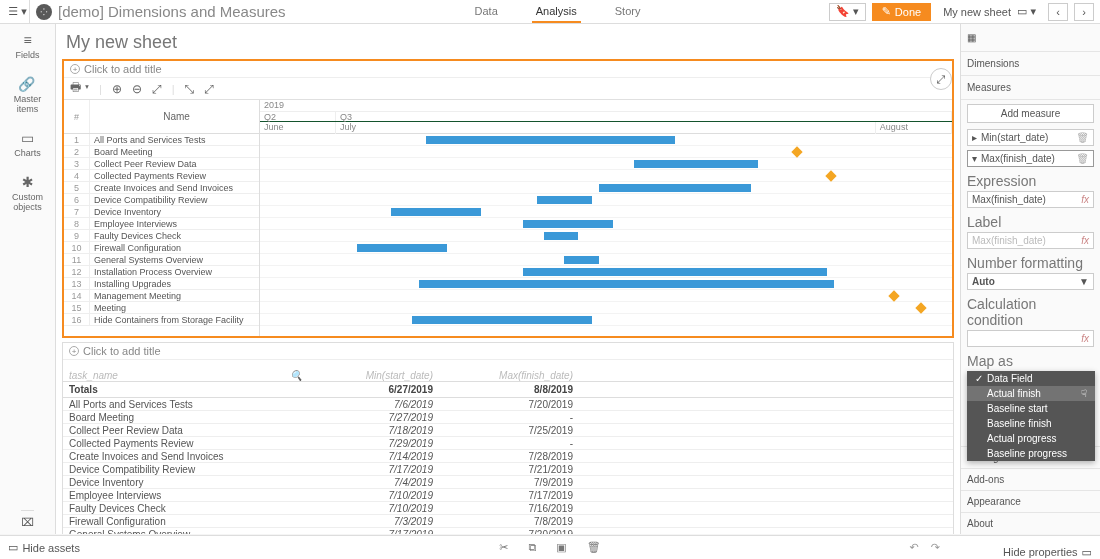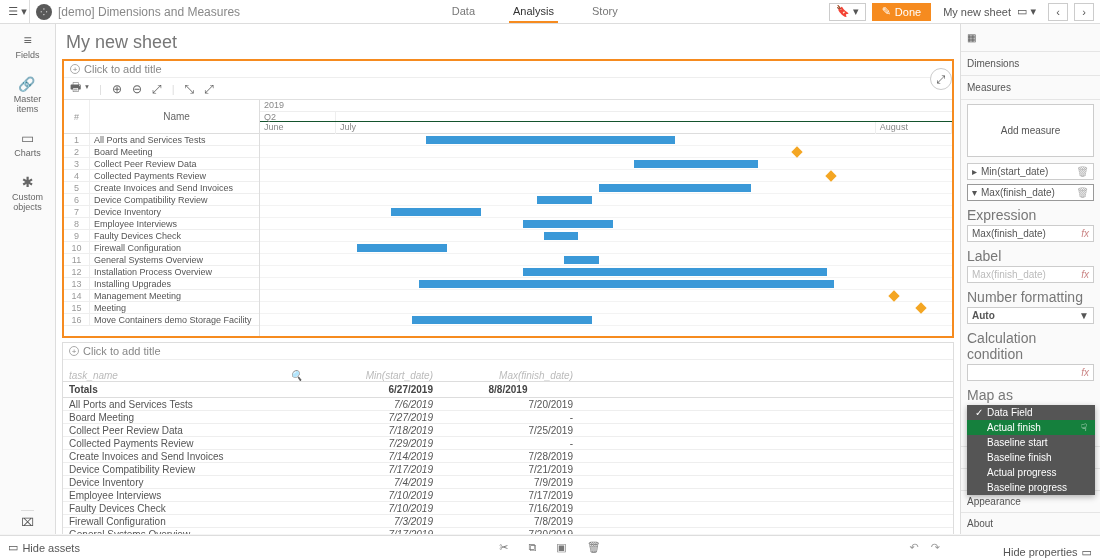--- a/index.html
+++ b/index.html
@@ -3,21 +3,21 @@
 <meta charset="utf-8">
 <style>
 * { margin:0; padding:0; box-sizing:border-box; font-family:Arial,Helvetica,sans-serif; }
 body { width:1100px; height:559px; overflow:hidden; background:#f5f5f5; color:#555; font-size:11px; }
 
 
 .topbar { height:24px; background:#fff; border-bottom:1px solid #ddd; display:flex; align-items:center; padding:0 6px; }
 .topbar .left { display:flex; align-items:center; gap:6px; }
 .topbar .menu-icon { width:24px; height:24px; display:flex; align-items:center; justify-content:center; border-right:1px solid #ddd; }
 .topbar .waffle { width:16px; height:16px; border-radius:50%; background:#595959; display:flex; align-items:center; justify-content:center; color:#fff; font-size:9px;}
-.topbar .title { color:#888; font-size:12px; }
+.topbar .title { color:#888; font-size:15px; }
 .topbar .center { flex:1; display:flex; justify-content:center; gap:30px; }
 .topbar .center span { padding:4px 4px; color:#777; cursor:pointer; }
 .topbar .center .active { border-bottom:2px solid #f68b1f; color:#333; }
 .topbar .right { display:flex; align-items:center; gap:6px; }
 .bookmark { border:1px solid #ccc; padding:1px 6px; display:flex; align-items:center; gap:4px; height:18px; }
 .done-btn { background:#f68b1f; color:#fff; padding:2px 10px; display:flex; align-items:center; gap:4px; height:18px;}
 .sheetname { display:flex; align-items:center; gap:6px; padding:0 6px;}
 .navarrow { width:20px; height:18px; border:1px solid #ccc; display:flex; align-items:center; justify-content:center; }
 
 
@@ -61,44 +61,44 @@
 
 
 .table-box { margin-top:4px; border:1px solid #ddd; }
 .table-box .thead { display:flex; border-bottom:1px solid #ddd; height:22px; align-items:flex-end; color:#bbb; font-size:10px; font-style:italic;}
 .table-box .thead .c1 { width:240px; padding-left:6px; display:flex; align-items:center; gap:6px;}
 .table-box .thead .c2 { width:140px; text-align:right; padding-right:10px;}
 .table-box .thead .c3 { width:140px; text-align:right; padding-right:10px;}
 .table-box .totals { display:flex; height:16px; border-bottom:1px solid #ddd; font-size:10px; font-weight:bold; color:#444; align-items:center;}
 .table-box .totals .c1 { width:240px; padding-left:6px;}
 .table-box .totals .c2 { width:140px; text-align:right; padding-right:10px;}
-.table-box .totals .c3 { width:140px; text-align:center; padding-right:10px;}
+.table-box .totals .c3 { width:140px; text-align:right; padding-right:10px;}
 .table-box .row { display:flex; height:13px; border-bottom:1px solid #eee; font-size:10px; color:#555; align-items:center;}
 .table-box .row .c1 { width:240px; padding-left:6px;}
 .table-box .row .c2 { width:140px; text-align:right; padding-right:10px;font-style:italic;}
 .table-box .row .c3 { width:140px; text-align:right; padding-right:10px;}
 
 
 .rightpanel { width:140px; border-left:1px solid #ddd; background:#fafafa; display:flex; flex-direction:column; font-size:10px; overflow:visible; position:relative;}
 .rp-head { padding:8px 6px; border-bottom:1px solid #e5e5e5; display:flex;}
 .rp-sec-title { padding:6px 6px; color:#555; border-bottom:1px solid #e5e5e5;}
-.rp-addbtn { margin:4px 6px; border:1px solid #ccc; text-align:center; padding:20px 0; background:#fff;}
+.rp-addbtn { margin:4px 6px; border:1px solid #ccc; text-align:center; padding:3px 0; background:#fff;}
 .rp-field { margin:2px 6px; border:1px solid #ccc; background:#fff; padding:2px 4px; display:flex; align-items:center; gap:4px; font-size:10px;}
 .rp-field .del { margin-left:auto; color:#aaa;}
 .rp-label { padding:4px 6px 0; color:#777; font-size:14px;}
 .rp-input { margin:2px 6px; border:1px solid #ccc; background:#fff; padding:2px 4px; display:flex; align-items:center; font-size:10px; position:relative;}
 .rp-input .fx { margin-left:auto; color:#c88; font-style:italic;}
 .rp-select { margin:2px 6px; border:1px solid #ccc; background:#fff; padding:2px 4px; display:flex; font-weight:bold;}
 .rp-select .dd { margin-left:auto;}
 .rp-collapse { border-top:1px solid #e5e5e5; padding:5px 6px; }
 
 
 .mapas-menu { position:absolute; left:0; width:128px; background:#555; color:#fff; font-size:10px; z-index:50; box-shadow:0 2px 6px rgba(0,0,0,.3);}
 .mapas-menu .mi { padding:2px 8px; display:flex; align-items:center; gap:4px;}
-.mapas-menu .mi.sel { background:#15803d;align-items:center;}
+.mapas-menu .mi.sel { background:#737373;align-items:center;}
 .mapas-menu .mi .chk { width:8px;}
 
 
 .bottombar { height:24px; border-top:1px solid #ddd; background:#fff; display:flex; align-items:center; position:absolute; bottom:0; left:0; right:0;}
 .bottombar .hide-assets { padding:0 8px; display:flex; align-items:center; gap:4px;}
 .bottombar .hide-props { margin-left:auto; padding:0 8px; display:flex; align-items:center; gap:4px;margin-top:9px;}
 .bottombar .centericons { position:absolute; left:50%; transform:translateX(-50%); display:flex; gap:20px; color:#777;}
 .bottombar .undo { position:absolute; right:160px; display:flex; gap:12px; color:#999;}
 .leftrail-bottom { height:24px; border-top:1px solid #ddd; display:flex; align-items:center; justify-content:center;}
 </style>
@@ -218,31 +218,32 @@
               <div class="gh-row row">
                 <div class="gh-num">14</div>
                 <div class="gh-name">Management Meeting</div>
               </div>
               <div class="gh-row row">
                 <div class="gh-num">15</div>
                 <div class="gh-name">Meeting</div>
               </div>
               <div class="gh-row row">
                 <div class="gh-num">16</div>
-                <div class="gh-name">Move Containers demo Storage Facility</div>
+                <div class="gh-name">Hide Containers from Storage Facility</div>
               </div>
             </div>
         </div>
         <div class="gantt-right">
           <div class="timehdr">
             <div class="r1">
                 <span style="width:100%">2019</span>
               </div>
             <div class="r2">
               <span class="qcell" style="flex:0 0 11%">Q2</span>
+              <span class="qcell">Q3</span>
             </div>
             <div class="r3">
               <span class="qcell" style="flex:0 0 11%">June</span>
               <span class="qcell" style="flex:0 0 78%">July</span>
               <span class="qcell">August</span>
             </div>
           </div>
           <div class="bars" id="gantt-bars">
               <div class="brow">
                 <div class="bar" style="left: 24%; width: 36%;"></div>

